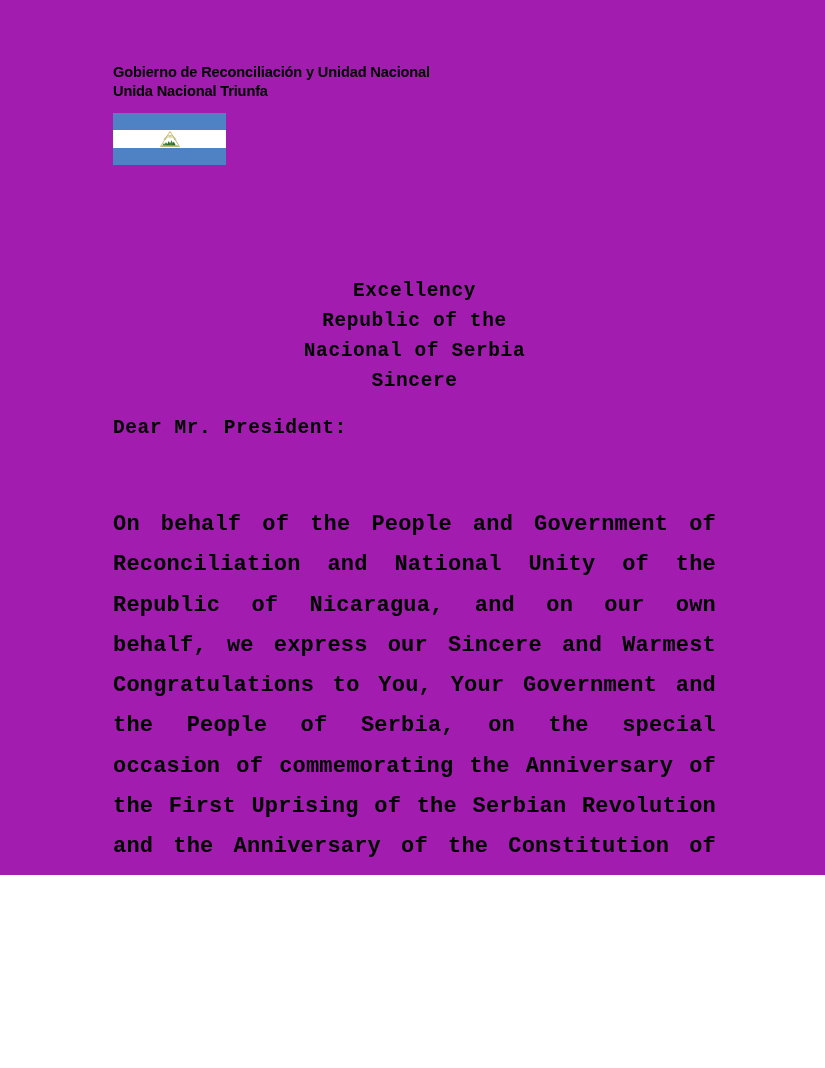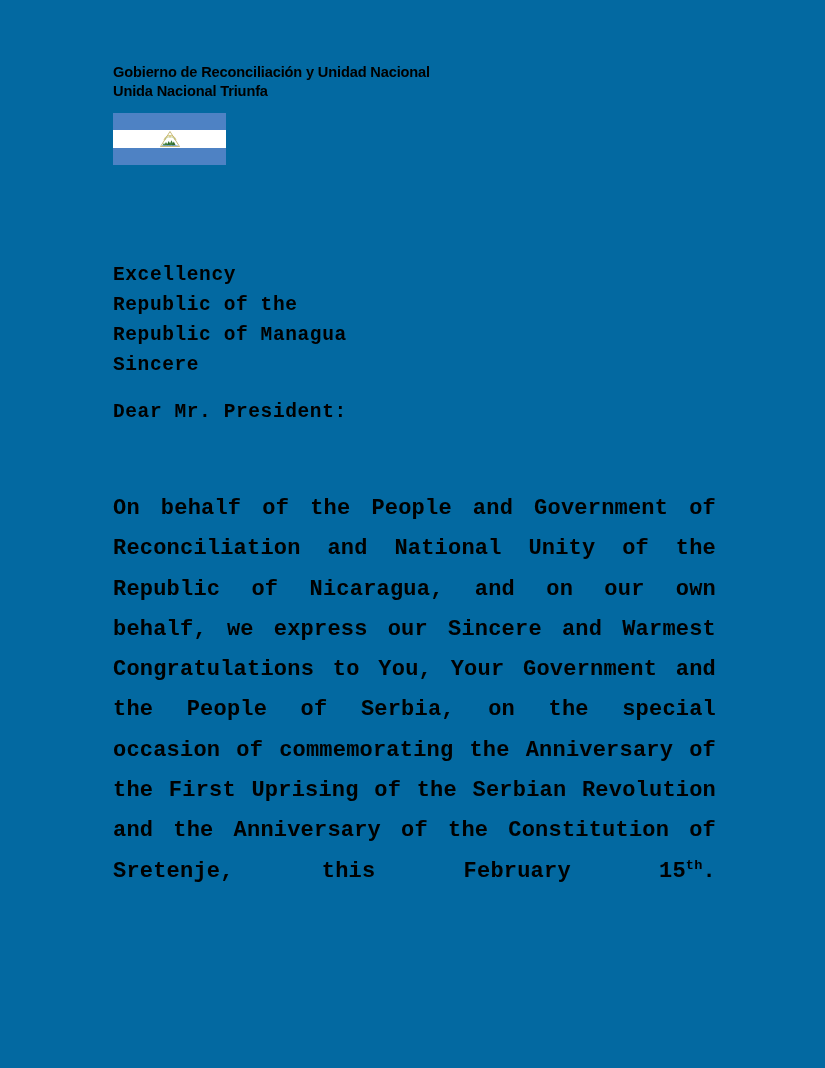--- a/index.html
+++ b/index.html
@@ -3,22 +3,22 @@
 <meta charset="utf-8">
 <style>
   html, body {
     margin: 0;
     padding: 0;
     background: #ffffff;
   }
   .page {
     position: relative;
     width: 825px;
-    height: 1068px;
-    background: #0369a1;
+    height: 875px;
+    background: #a21caf;
     overflow: hidden;
     font-family: "Liberation Sans", sans-serif;
   }
 
   
   .letterhead {
     position: absolute;
     left: 113px;
     top: 63px;
     width: 600px;
@@ -71,21 +71,22 @@
 
   .date-line {
     font-size: 19.5px;
     font-weight: bold;
     line-height: 26px;
     letter-spacing: 0.6px;
     white-space: nowrap;
   }
 
   .addressee {
-    margin-top: 60px;
+    margin-top: 76px;
+    text-align: center;
   }
   .addressee-line {
     font-size: 19.5px;
     font-weight: bold;
     line-height: 30px;
     letter-spacing: 0.6px;
     white-space: nowrap;
   }
 
   .salutation {
@@ -155,21 +156,21 @@
     </div>
     <div class="flag-band flag-band-bottom"></div>
   </div>
 
   <div class="letter">
 
 
     <div class="addressee">
       <div class="addressee-line">Excellency</div>
       <div class="addressee-line">Republic of the</div>
-      <div class="addressee-line">Republic of Managua</div>
+      <div class="addressee-line">Nacional of Serbia</div>
       <div class="addressee-line">Sincere</div>
     </div>
 
     <div class="salutation">Dear Mr. President:</div>
 
     <div class="body-paragraph"><span>On behalf of the People and Government of Reconciliation and National Unity of the Republic of Nicaragua, and on our own behalf, we express our Sincere and Warmest Congratulations to You, Your Government and the People of Serbia, on the special occasion of commemorating the Anniversary of the First Uprising of the Serbian Revolution and the Anniversary of the Constitution of Sretenje, this February 15</span><sup>th</sup><span>.</span></div>
 
   </div>
 
 </div>

